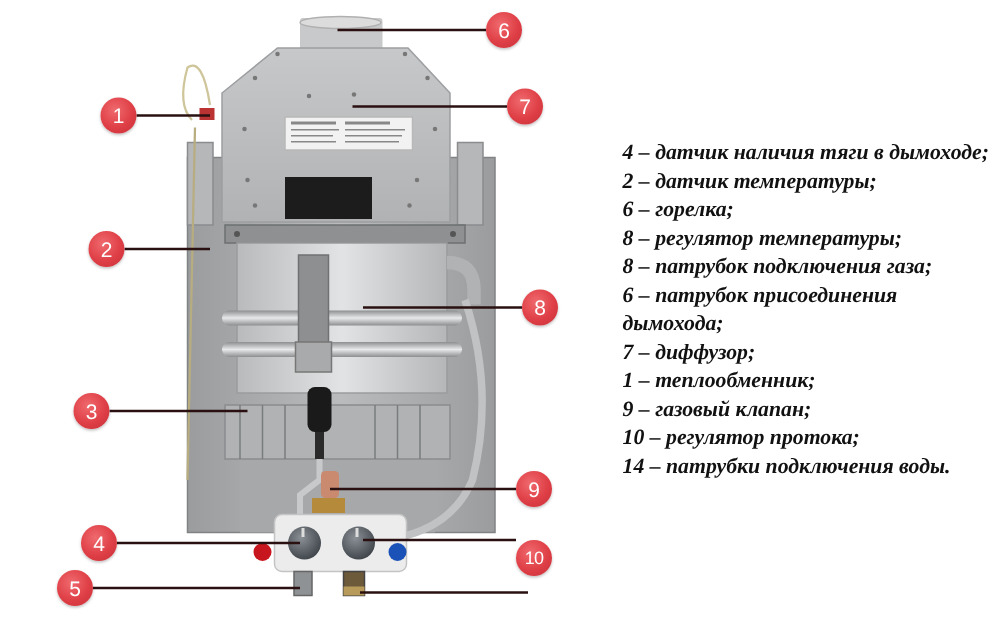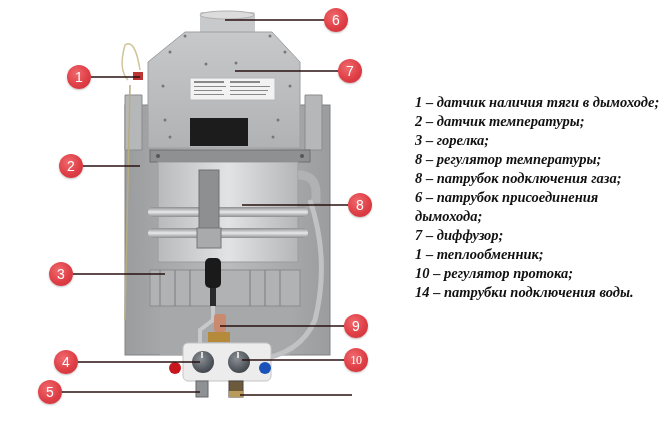--- a/index.html
+++ b/index.html
@@ -160,28 +160,29 @@
 
   <div class="marker" style="left:79px;top:77px;">1</div>
   <div class="marker" style="left:71px;top:166px;">2</div>
   <div class="marker" style="left:61px;top:274px;">3</div>
   <div class="marker" style="left:66px;top:362px;">4</div>
   <div class="marker" style="left:50px;top:392px;">5</div>
   <div class="marker" style="left:336px;top:20px;">6</div>
   <div class="marker" style="left:350px;top:71px;">7</div>
   <div class="marker" style="left:360px;top:205px;">8</div>
   <div class="marker" style="left:356px;top:326px;">9</div>
-  <div class="marker wide" style="left:356px;top:360px;font-family:Liberation Serif, serif;">10</div>
+  <div class="marker wide" style="left:356px;top:372px;">10</div>
   <div class="marker wide" style="left:364px;top:395px;margin-top:40px;">11</div>
 
   <div class="legend">
-    <p class="legend-item">1 – датчик наличия тяги в дымоходе;</p>
+    <p class="legend-item">4 – датчик наличия тяги в дымоходе;</p>
     <p class="legend-item">2 – датчик температуры;</p>
-    <p class="legend-item">3 – горелка;</p>
+    <p class="legend-item">6 – горелка;</p>
     <p class="legend-item">8 – регулятор температуры;</p>
     <p class="legend-item">8 – патрубок подключения газа;</p>
     <p class="legend-item">6 – патрубок присоединения дымохода;</p>
     <p class="legend-item">7 – диффузор;</p>
     <p class="legend-item">1 – теплообменник;</p>
+    <p class="legend-item">9 – газовый клапан;</p>
     <p class="legend-item">10 – регулятор протока;</p>
     <p class="legend-item">14 – патрубки подключения воды.</p>
   </div>
 </div>
 
 </body></html>

